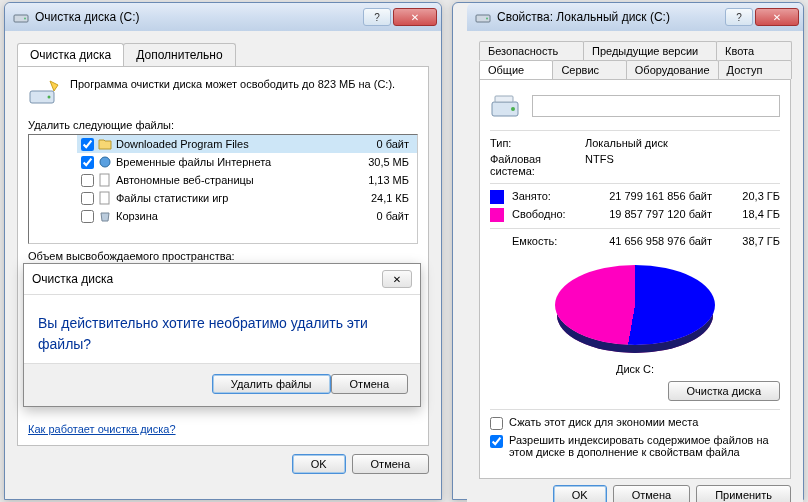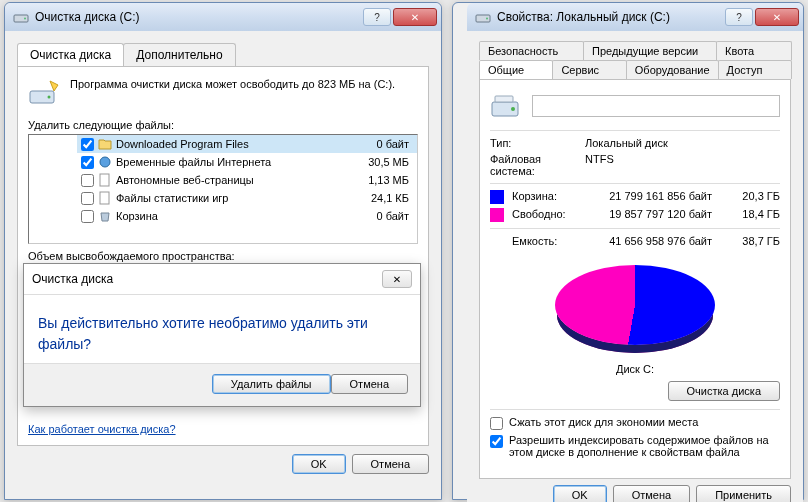--- a/index.html
+++ b/index.html
@@ -243,21 +243,21 @@
         <span class="k">Тип:</span>
         <span class="v">Локальный диск</span>
       </div>
       <div class="proprow">
         <span class="k">Файловая система:</span>
         <span class="v">NTFS</span>
       </div>
       <hr>
       <div class="proprow">
         <span class="sw" style="background:#0000ff"></span>
-        <span style="width:80px">Корзина:</span>
+        <span style="width:80px">Занято:</span>
         <span class="bytes">21 799 161 856 байт</span>
         <span class="gb">20,3 ГБ</span>
       </div>
       <div class="proprow">
         <span class="sw" style="background:#ff00c0"></span>
         <span style="width:80px">Свободно:</span>
         <span class="bytes">19 857 797 120 байт</span>
         <span class="gb">18,4 ГБ</span>
       </div>
       <hr>

